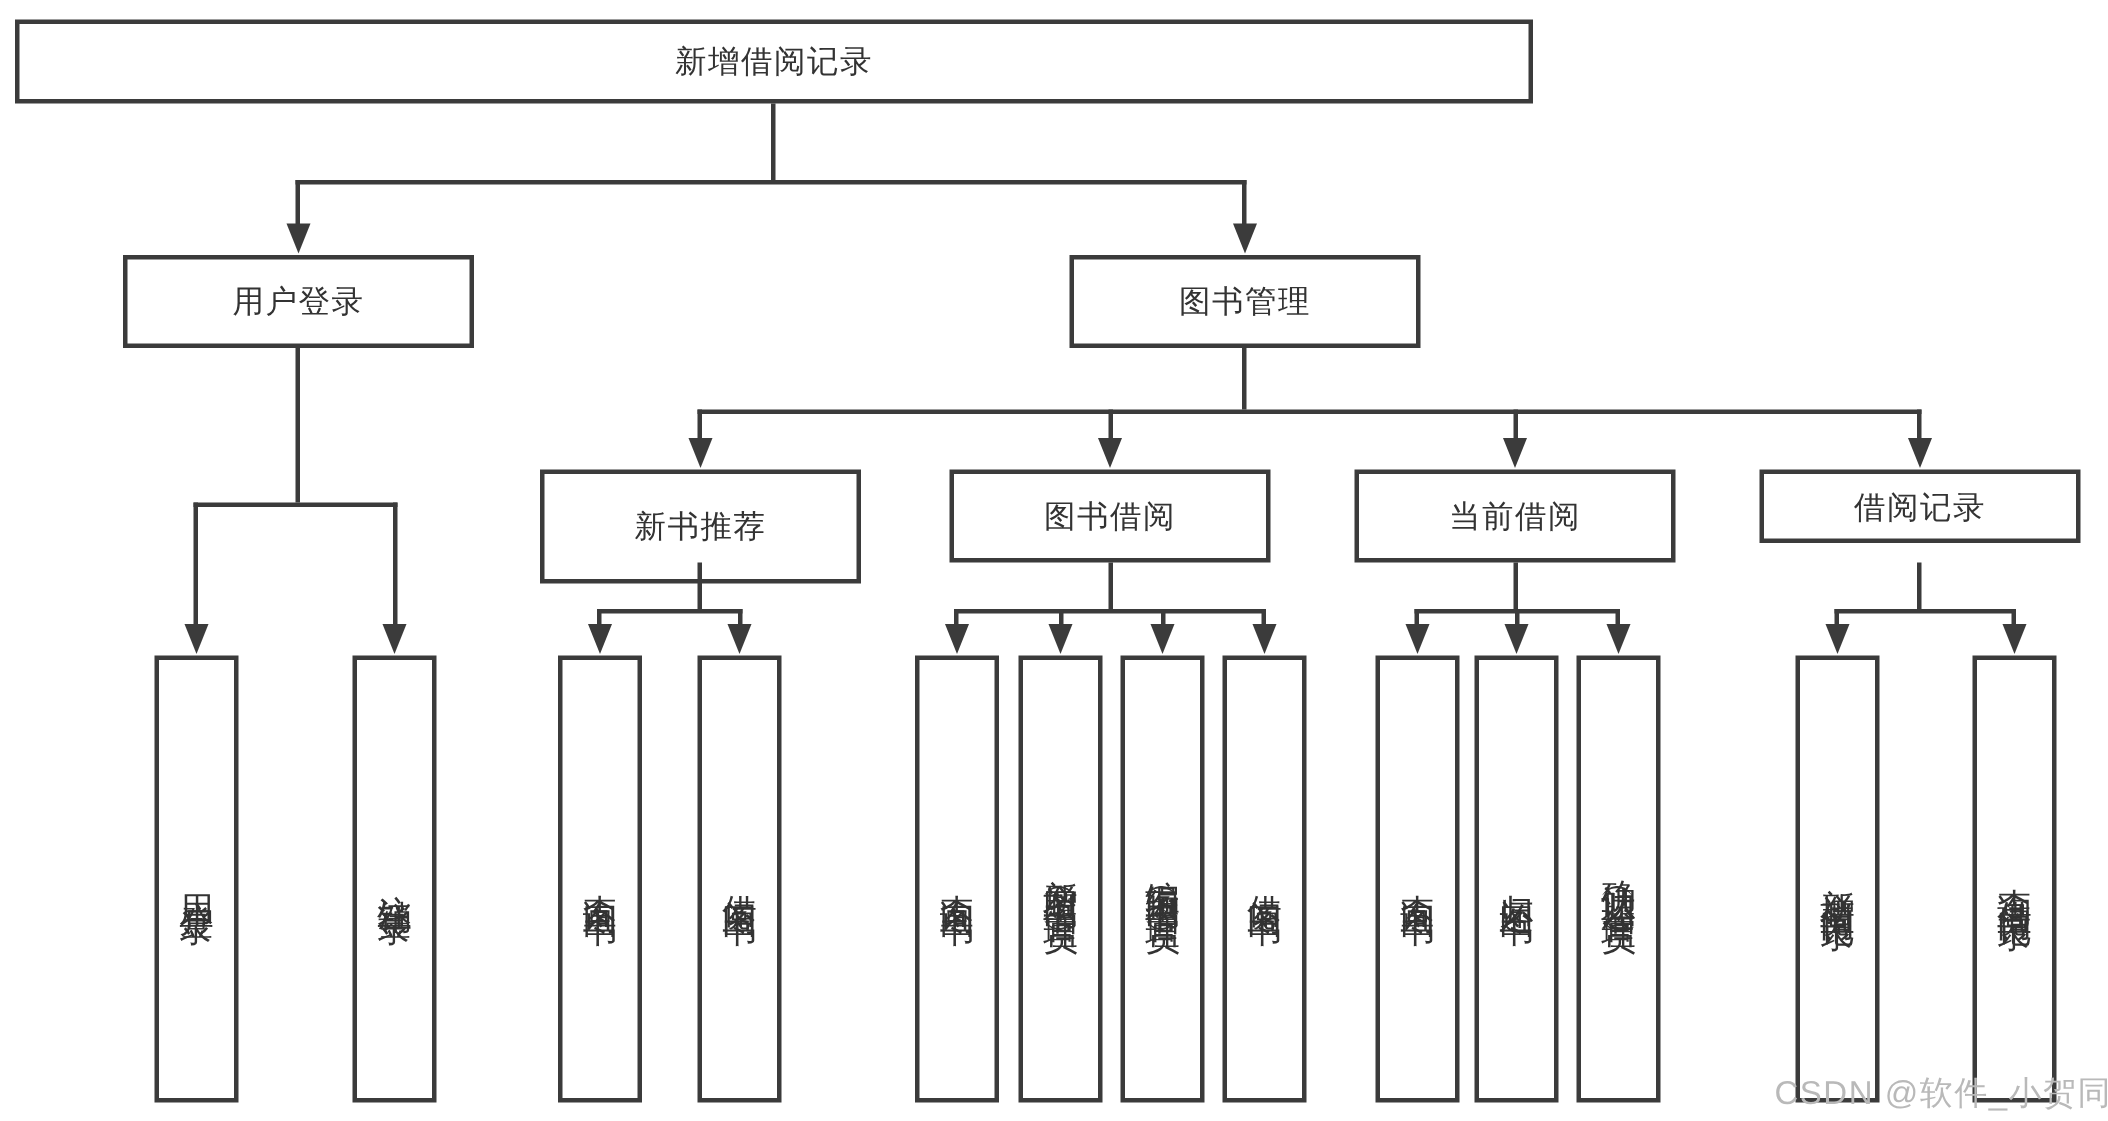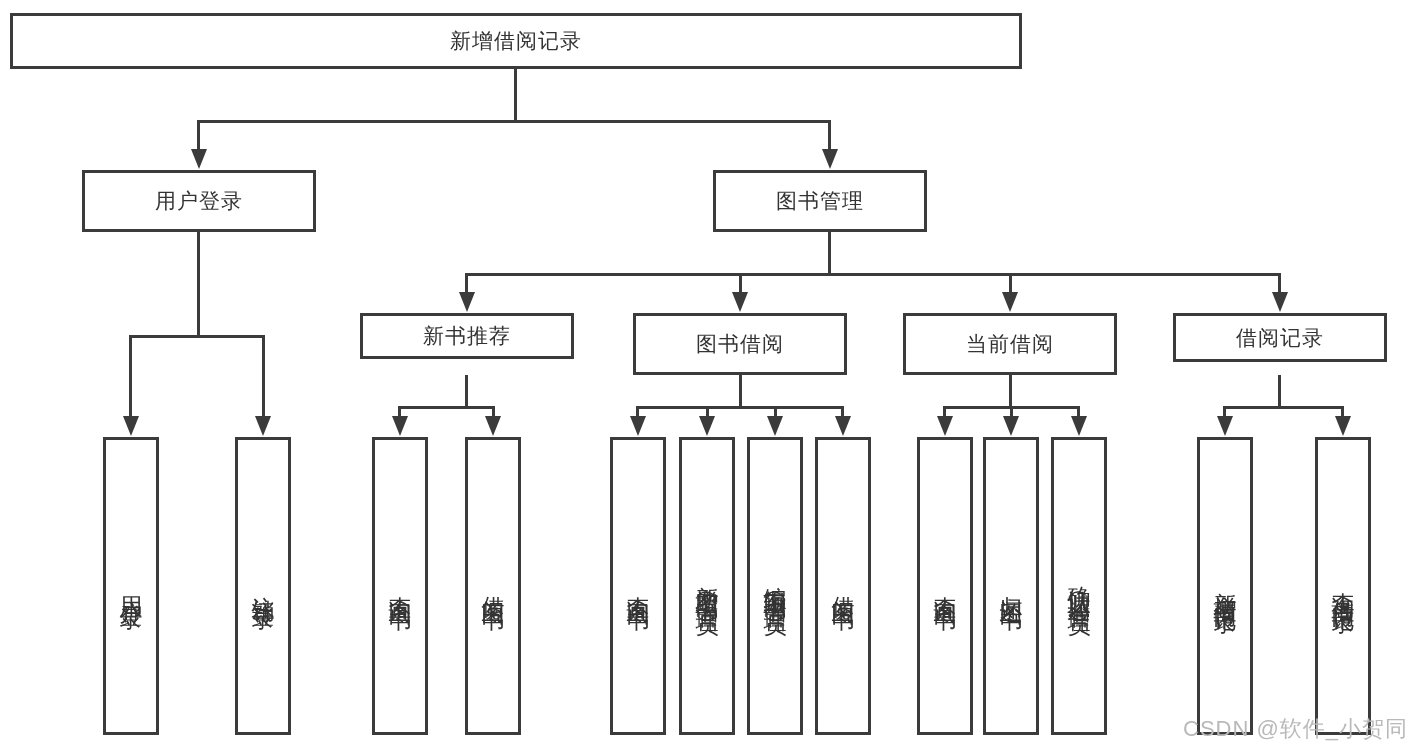--- a/index.html
+++ b/index.html
@@ -72,41 +72,41 @@
   <div class="node h" style="left:10px; top:13px; width:1012px; height:56px;">新增借阅记录</div>
 
   <div class="vline" style="left:514px; top:69px; height:51px;"></div>
   <div class="hline" style="left:197px; top:120px; width:634px;"></div>
   <div class="vline" style="left:197px; top:120px; height:33px;"></div>
   <div class="arrow" style="left:191px; top:149px;"></div>
   <div class="vline" style="left:828px; top:120px; height:33px;"></div>
   <div class="arrow" style="left:822px; top:149px;"></div>
 
   <div class="node h" style="left:82px; top:170px; width:234px; height:62px;">用户登录</div>
-  <div class="node h" style="left:713px; top:170px; width:214px; height:62px;">图书管理</div>
+  <div class="node h" style="left:713px; top:170px; width:234px; height:62px;">图书管理</div>
 
   <div class="vline" style="left:197px; top:232px; height:103px;"></div>
   <div class="hline" style="left:129px; top:335px; width:136px;"></div>
   <div class="vline" style="left:129px; top:335px; height:84px;"></div>
   <div class="arrow" style="left:123px; top:416px;"></div>
   <div class="vline" style="left:262px; top:335px; height:84px;"></div>
   <div class="arrow" style="left:255px; top:416px;"></div>
 
   <div class="vline" style="left:828px; top:232px; height:41px;"></div>
   <div class="hline" style="left:465px; top:273px; width:816px;"></div>
   <div class="vline" style="left:465px; top:273px; height:22px;"></div>
   <div class="arrow" style="left:459px; top:292px;"></div>
   <div class="vline" style="left:739px; top:273px; height:22px;"></div>
   <div class="arrow" style="left:732px; top:292px;"></div>
   <div class="vline" style="left:1009px; top:273px; height:22px;"></div>
   <div class="arrow" style="left:1002px; top:292px;"></div>
   <div class="vline" style="left:1278px; top:273px; height:22px;"></div>
   <div class="arrow" style="left:1272px; top:292px;"></div>
 
-  <div class="node h" style="left:360px; top:313px; width:214px; height:46px;">新书推荐</div>
+  <div class="node h" style="left:360px; top:313px; width:214px; height:76px;">新书推荐</div>
   <div class="node h" style="left:903px; top:313px; width:214px; height:62px;">当前借阅</div>
   <div class="node h" style="left:633px; top:313px; width:214px; height:62px;">图书借阅</div>
   <div class="node h" style="left:1173px; top:313px; width:214px; height:49px;">借阅记录</div>
 
   <div class="vline" style="left:465px; top:375px; height:31px;"></div>
   <div class="hline" style="left:398px; top:406px; width:97px;"></div>
   <div class="vline" style="left:398px; top:406px; height:13px;"></div>
   <div class="arrow" style="left:392px; top:416px;"></div>
   <div class="vline" style="left:492px; top:406px; height:13px;"></div>
   <div class="arrow" style="left:485px; top:416px;"></div>

